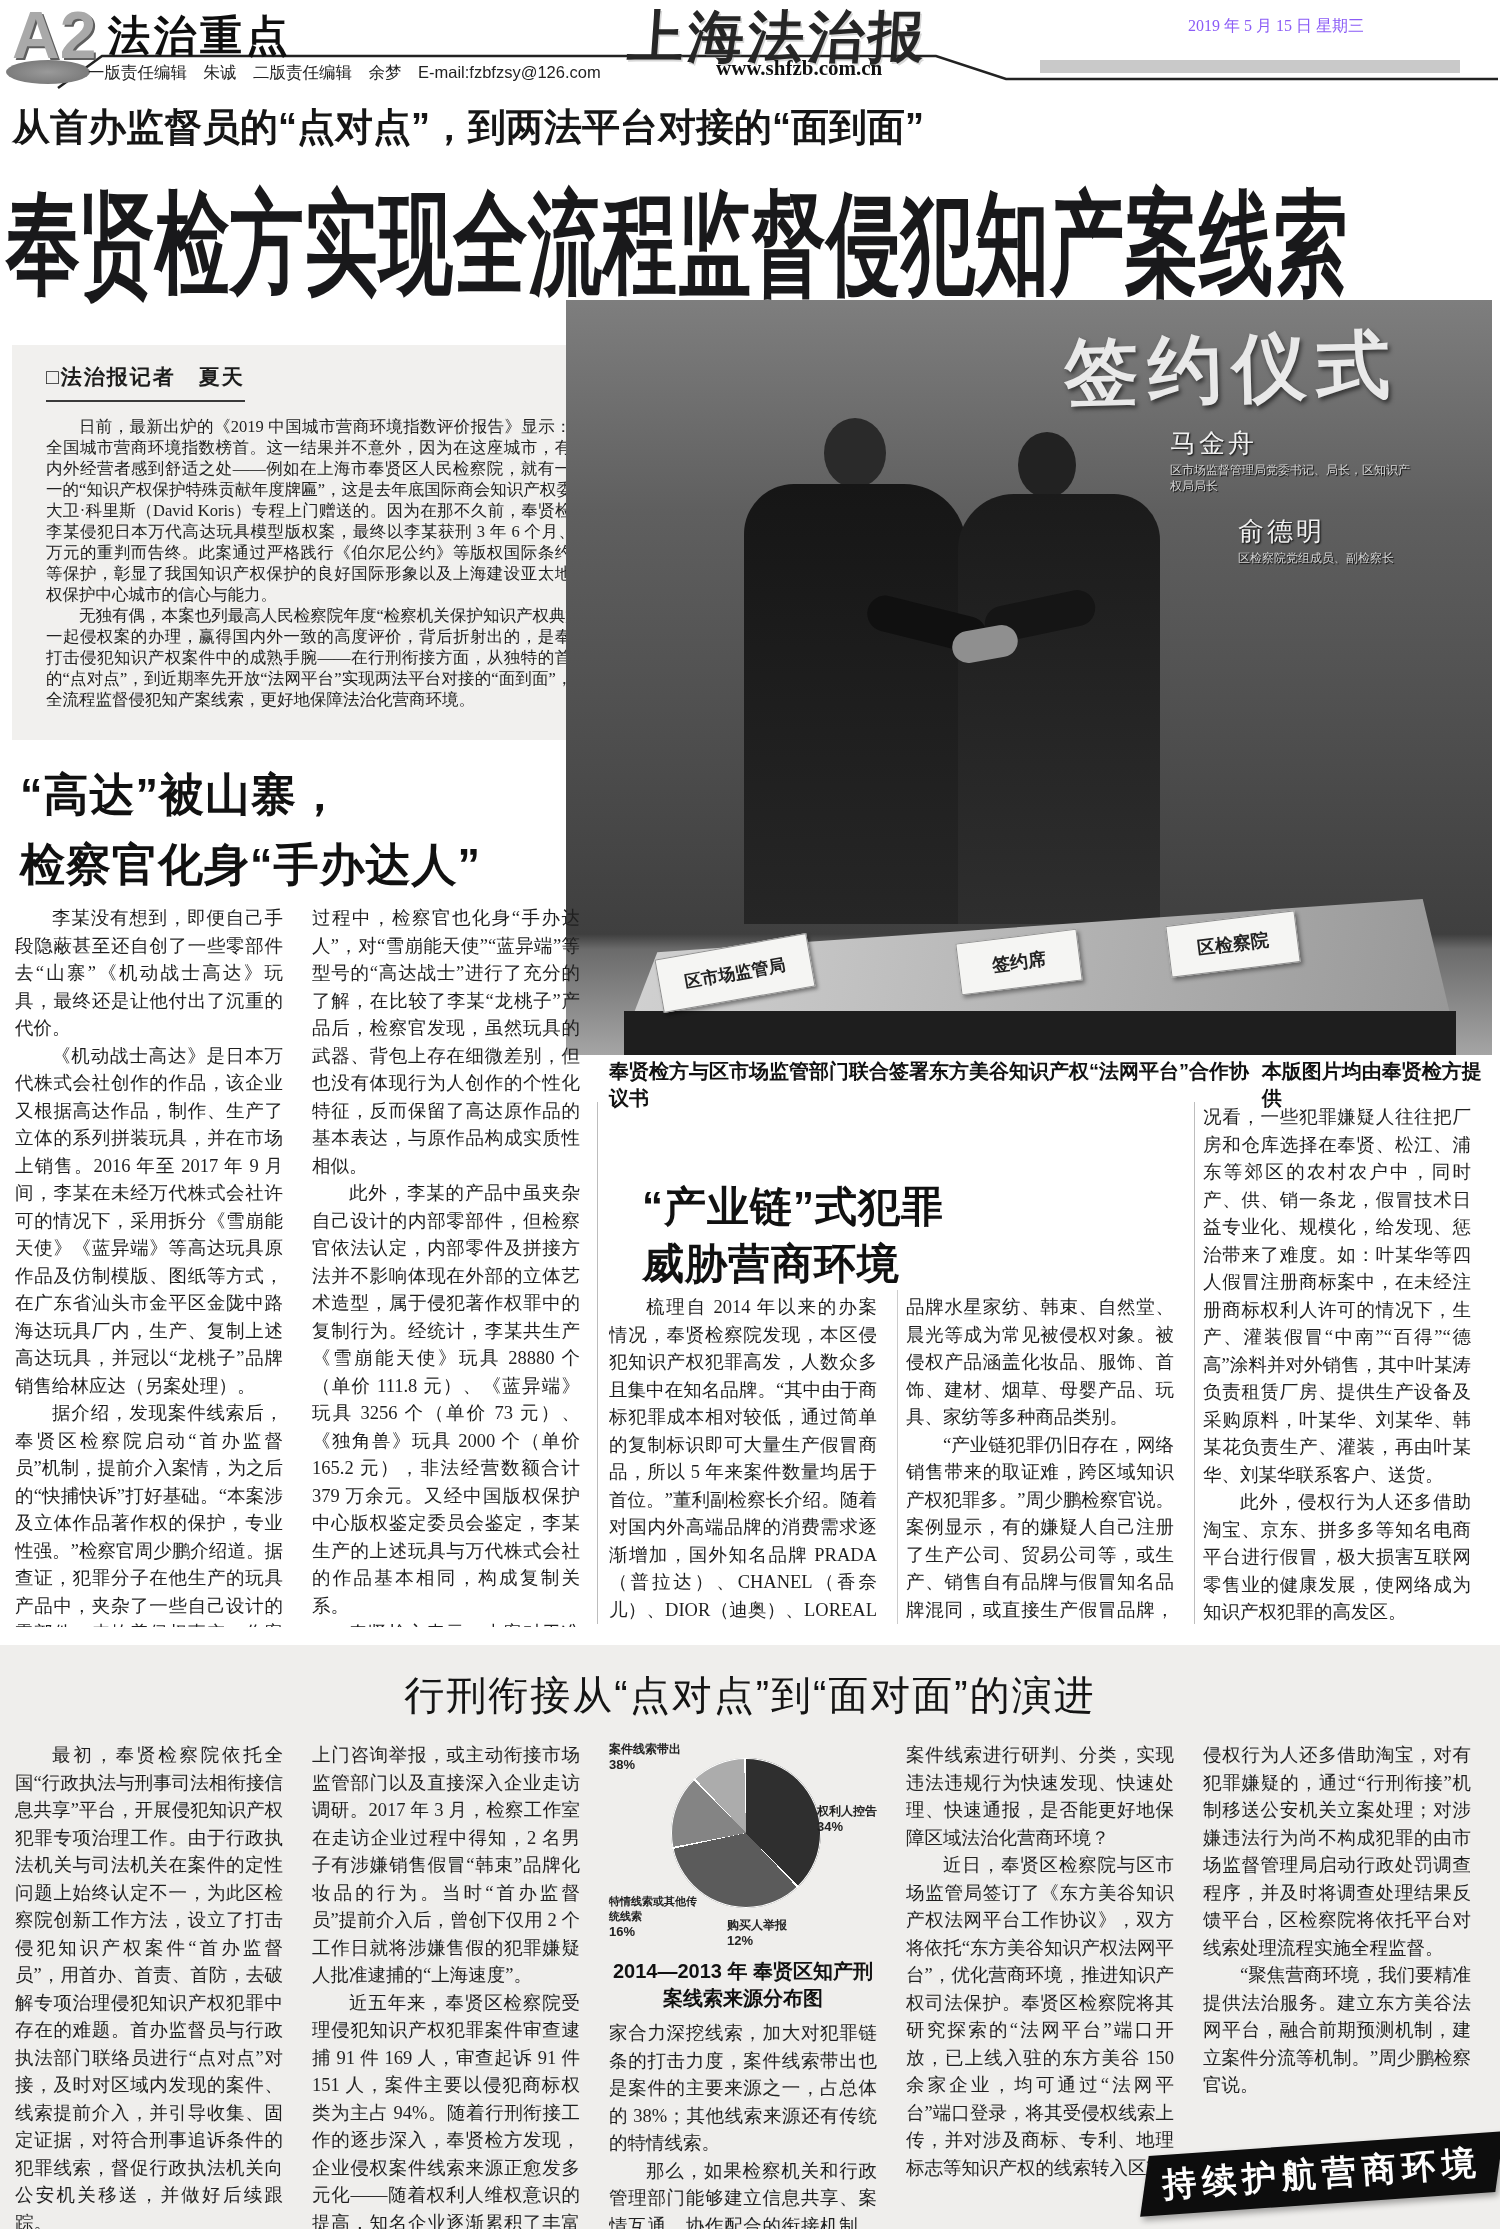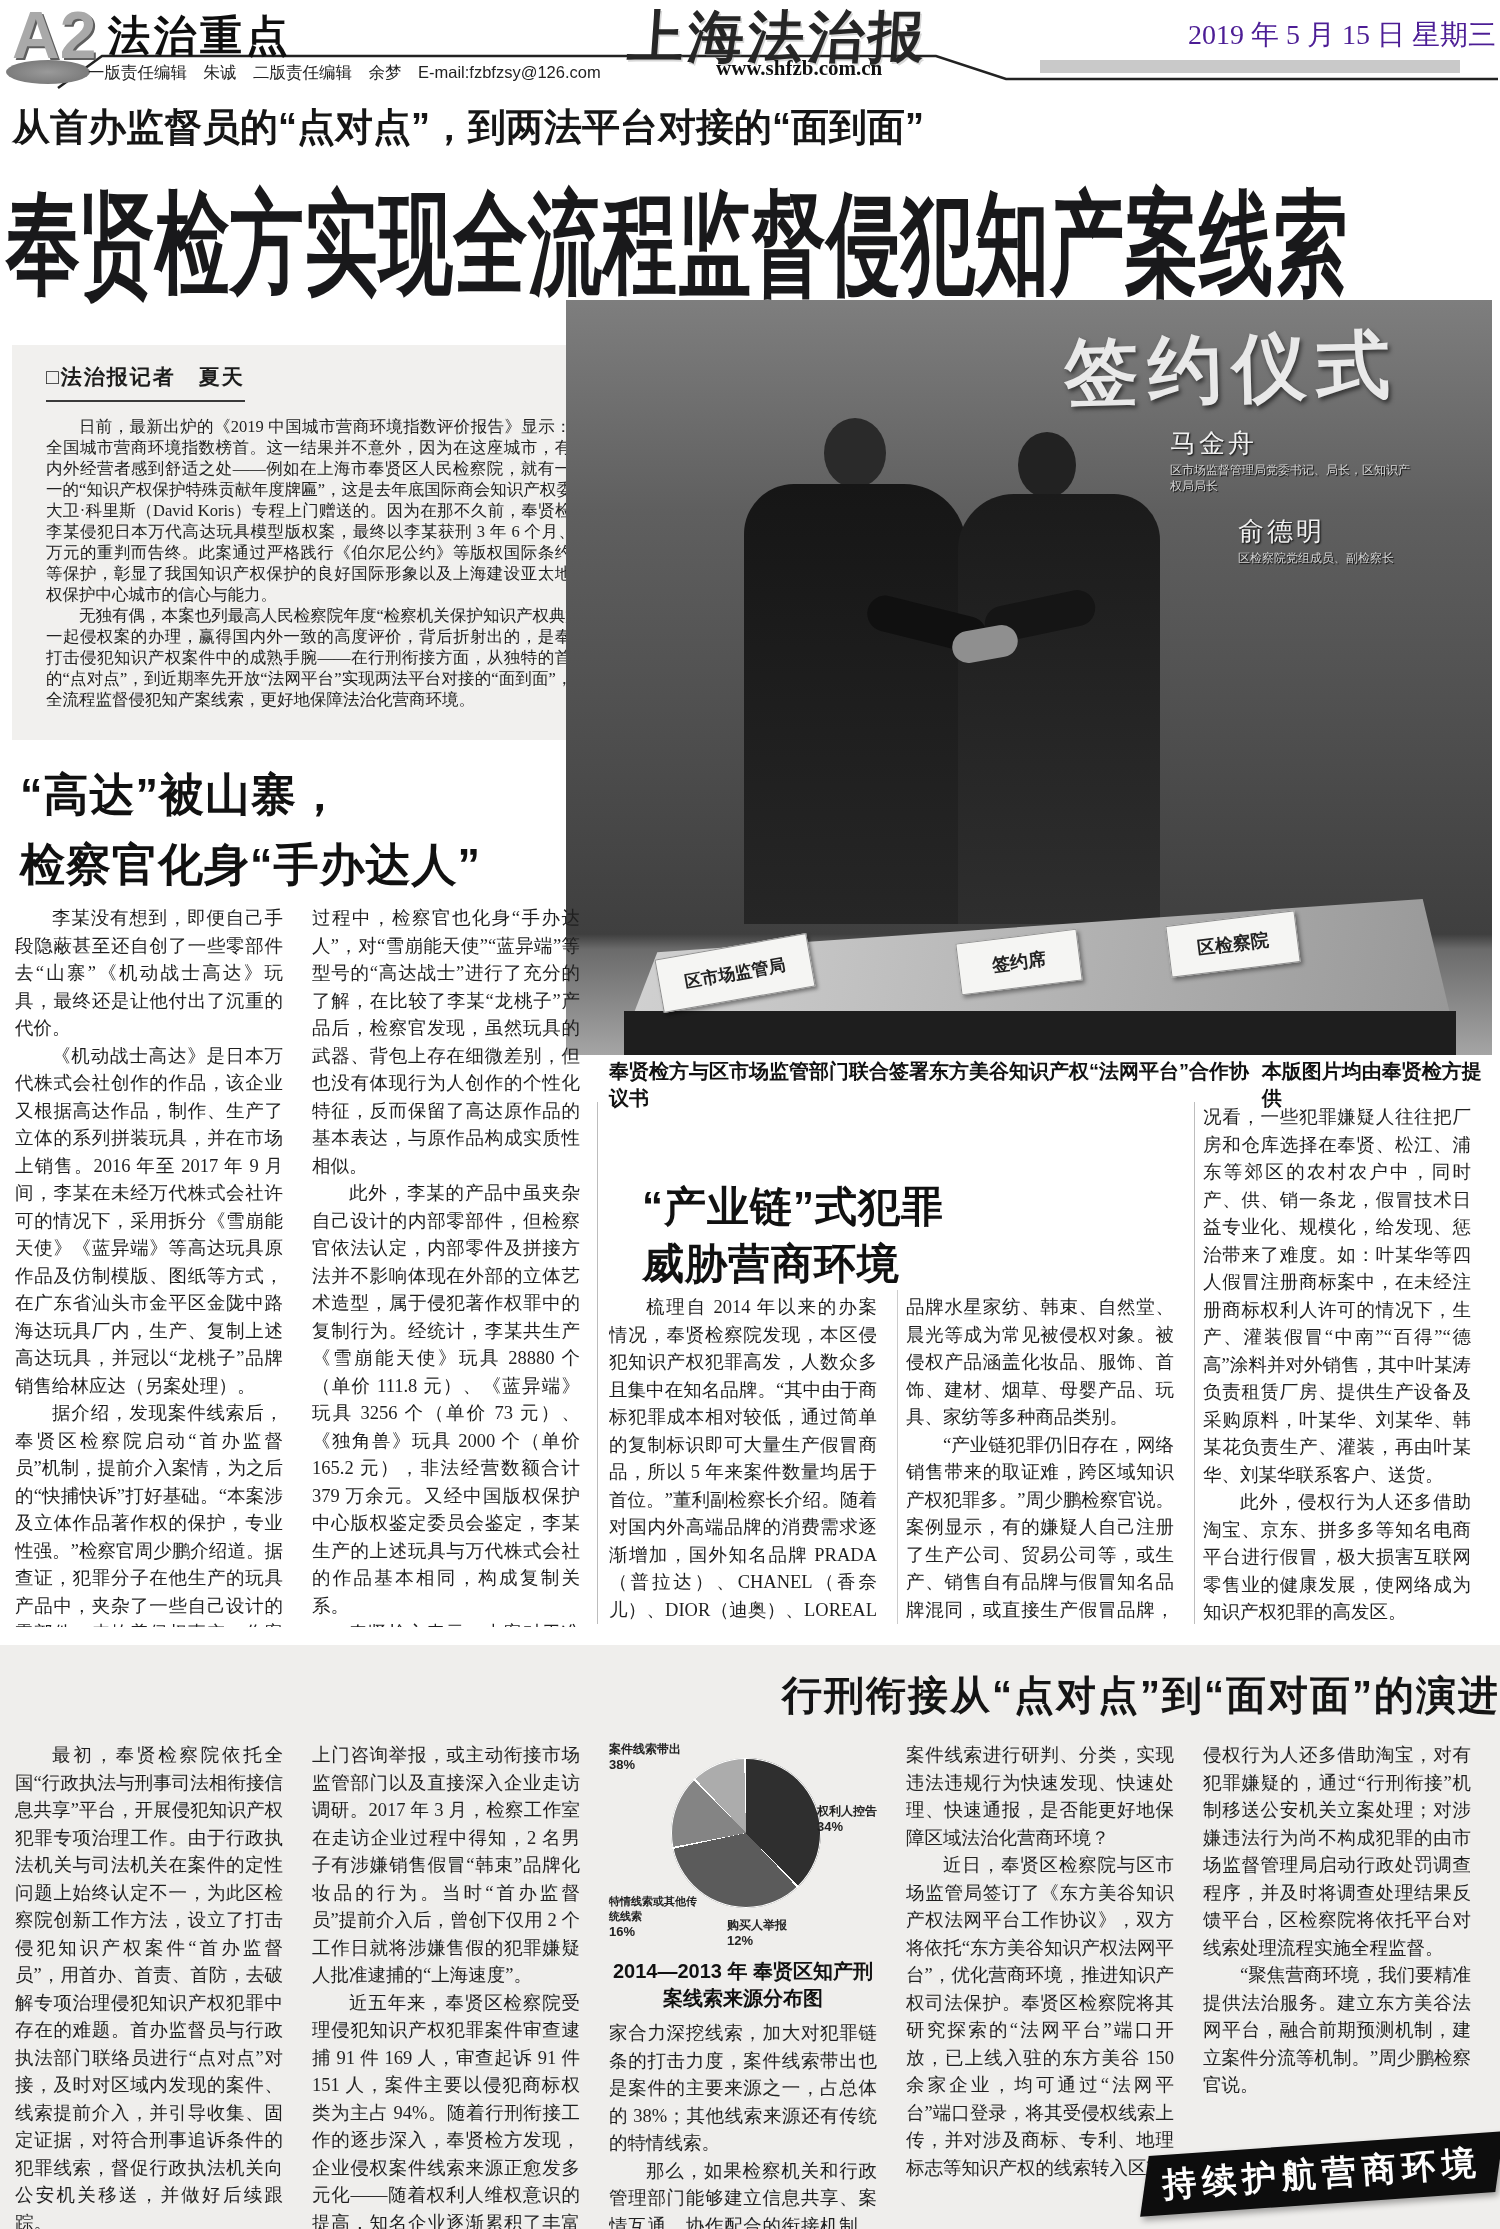--- a/index.html
+++ b/index.html
@@ -9,21 +9,21 @@
   .sans{font-family:"Liberation Sans","DejaVu Sans",sans-serif;}
   
   .badge-a{font-family:"Liberation Sans",sans-serif;font-weight:bold;font-size:66px;color:#a9a9a9;
            text-shadow:2px 2px 0 #5e5e5e;line-height:1;}
   .badge-ellipse{width:84px;height:24px;background:radial-gradient(#9a9a9a,#6f6f6f);border-radius:50%;}
   .section-title{font-size:42px;font-weight:900;color:#0f0f0f;letter-spacing:4px;}
   .editors{font-size:16.5px;color:#222;}
   .masthead{font-size:56px;font-weight:bold;color:#262626;letter-spacing:4px;transform:skewX(-4deg);
             text-shadow:1.5px 1.5px 0 #88888855;}
   .site{font-size:21px;font-weight:bold;color:#111;}
-  .date{font-size:28px;color:#4c1d95;}
+  .date{font-size:16px;color:#8b5cf6;}
   
   .kicker{font-size:38px;font-weight:900;color:#161616;letter-spacing:0px;white-space:nowrap;}
   .mainhead{font-size:112px;font-weight:900;color:#19191b;white-space:nowrap;line-height:1.1;
             transform:scaleX(0.66);transform-origin:left top;letter-spacing:1px;}
   
   .leadbox{background:#f1f0ee;}
   .byline{font-size:21px;font-weight:bold;display:inline-block;border-bottom:2px solid #3a3a3a;
           padding-bottom:9px;letter-spacing:2px;}
   .leadtxt{font-size:16.5px;line-height:21px;text-align:justify;color:#222;}
   .leadtxt p{margin:0;text-indent:2em;}
@@ -45,21 +45,21 @@
   .tabletop{position:absolute;clip-path:polygon(4% 38%,96% 0,100% 100%,0 100%);
             background:linear-gradient(100deg,#d2d2d2,#979797);}
   .tablefront{position:absolute;background:#1e1e1e;}
   .namecard{position:absolute;background:#f5f5f3;border:1px solid #8f8f8f;box-shadow:2px 3px 4px #00000066;
             display:flex;align-items:center;justify-content:center;font-weight:bold;color:#222;}
   .caption-row{display:flex;align-items:baseline;}
   .caption-main{font-size:20px;font-weight:bold;color:#111;}
   .caption-credit{font-size:20px;font-weight:bold;color:#111;}
   
   .band{background:#efeeec;}
-  .bandhead{font-size:40px;font-weight:700;text-align:right;color:#141414;letter-spacing:2px;}
+  .bandhead{font-size:40px;font-weight:400;text-align:center;color:#141414;letter-spacing:2px;}
   
   .pie{position:absolute;border-radius:50%;box-shadow:0 0 0 1px #ffffff inset;}
   .pie-label{position:absolute;font-size:12px;font-weight:bold;color:#222;line-height:15px;
              font-family:"Liberation Sans",sans-serif;}
   .pie-pct{display:block;font-size:13px;}
   .chart-caption{font-size:20px;font-weight:bold;text-align:center;line-height:27px;color:#111;}
   
   .banner{display:flex;align-items:center;justify-content:center;background:#0d0d0d;
           transform:rotate(-4deg) skewX(-12deg);box-shadow:3px 4px 6px #00000055;}
   .banner span{transform:skewX(12deg);color:#ffffff;font-weight:900;font-size:34px;letter-spacing:6px;}

